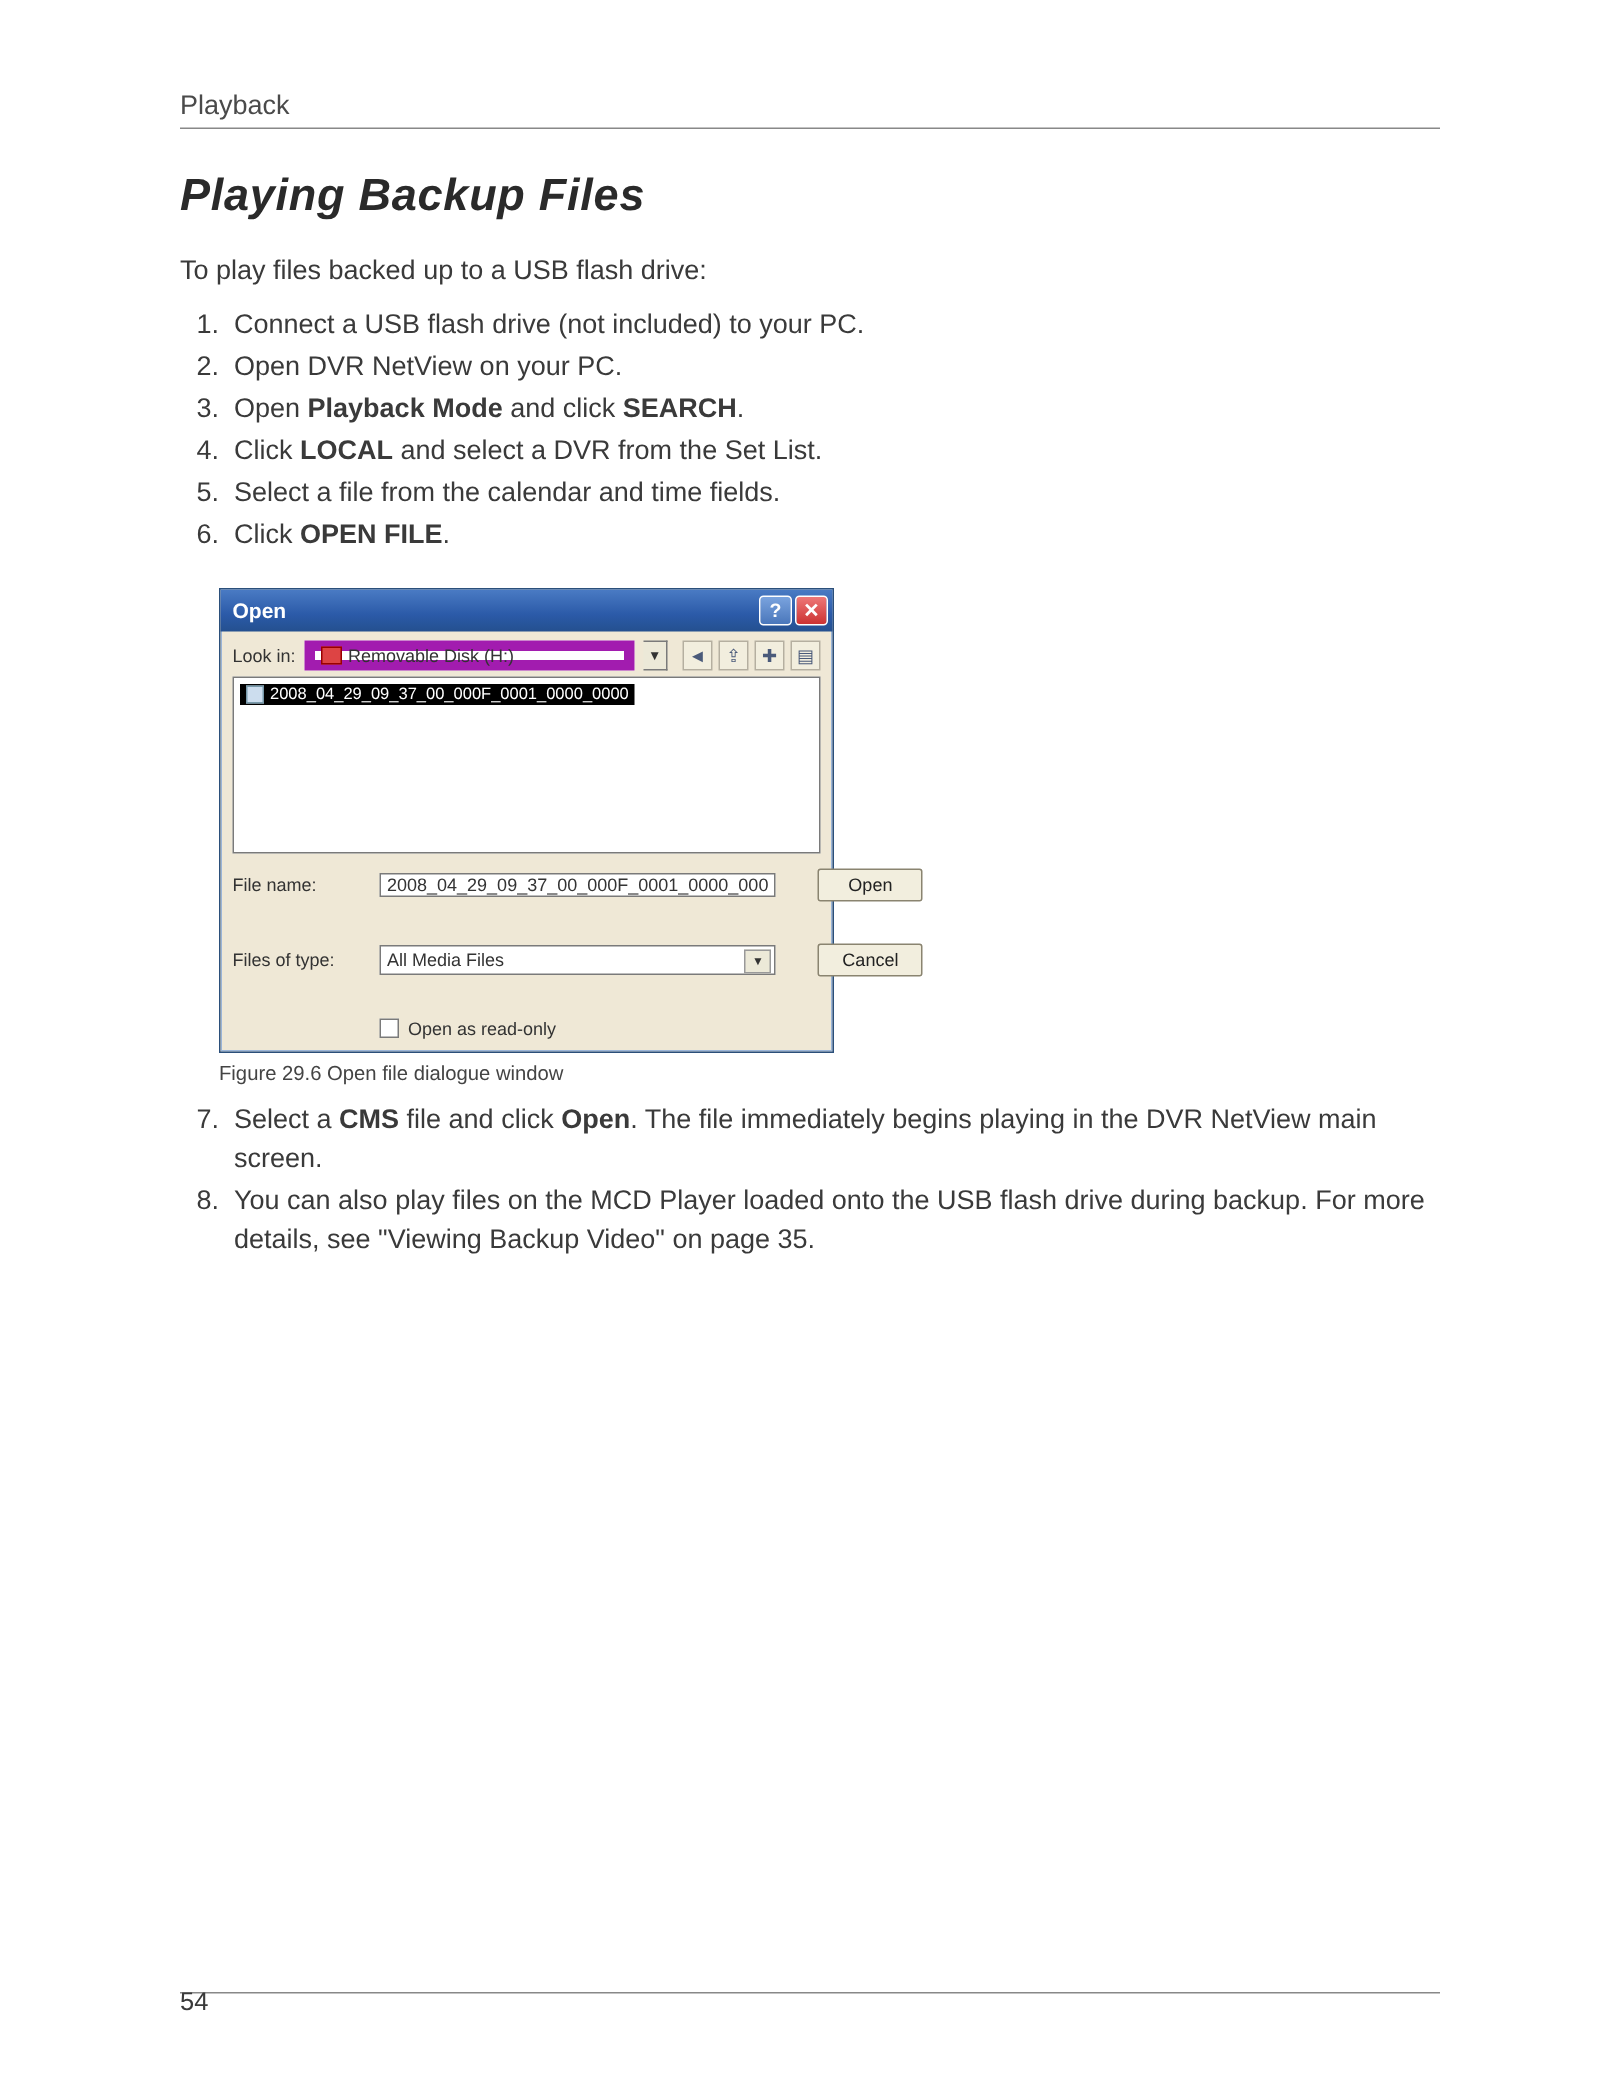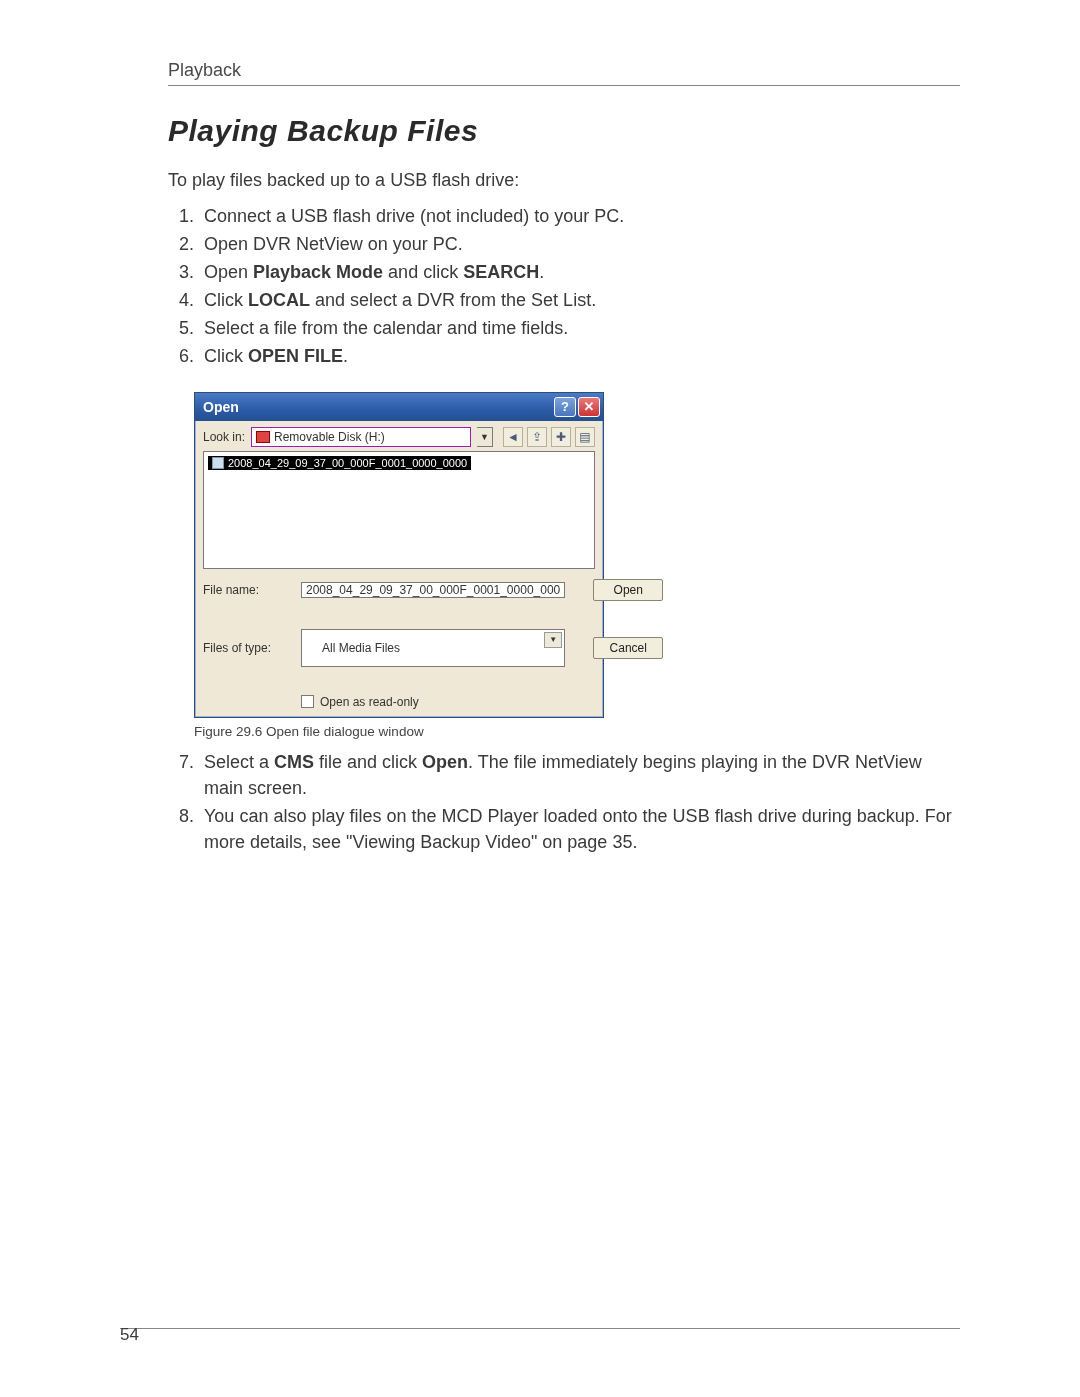--- a/index.html
+++ b/index.html
@@ -6,21 +6,20 @@
   body {
     width: 1080px;
     height: 1397px;
     background: #fff;
     font-family: Arial, Helvetica, sans-serif;
     color: #3a3a3a;
     position: relative;
   }
   .page {
     padding: 60px 120px 40px 120px;
-    margin-left: 48px;
   }
   .running-header {
     font-size: 18px;
     color: #4a4a4a;
     margin-bottom: 4px;
   }
   .hr {
     height: 1px;
     background: #888;
     margin-bottom: 28px;
@@ -99,21 +98,21 @@
     align-items: center;
     padding: 6px 8px 2px 8px;
     gap: 6px;
     color: #333;
     font-size: 12px;
   }
   .lookin-select {
     flex: 1;
     height: 20px;
     background: #fff;
-    border: 1px solid #a21caf;
+    border: 7px solid #a21caf;
     display: flex;
     align-items: center;
     padding: 0 4px;
     font-size: 12px;
     gap: 4px;
   }
   .drive-icon {
     width: 14px; height: 12px;
     background: #d44; border: 1px solid #900;
   }
@@ -155,22 +154,22 @@
     align-items: center;
     font-size: 12px;
     color: #333;
     gap: 28px;
   }
   .txt-input {
     height: 16px; background:#fff; border:1px solid #7a7a7a;
     padding: 0 4px; font-size:12px; display:flex; align-items:center;
   }
   .combo {
-    height: 38px; background:#fff; border:1px solid #7a7a7a;
-    display:flex; align-items:center; padding:0 20px; font-size:12px;
+    height: 20px; background:#fff; border:1px solid #7a7a7a;
+    display:flex; align-items:center; padding:0 4px; font-size:12px;
     position: relative;
   }
   .combo::after {
     content:"▼"; position:absolute; right:2px; top:2px;
     width:16px;height:14px;background:#ece9d8;border:1px solid #999;
     display:flex;align-items:center;justify-content:center;font-size:8px;color:#333;
   }
   .dlg-btn {
     height: 22px; background: #f2eede; border:1px solid #8a8470;
     border-radius: 2px;

